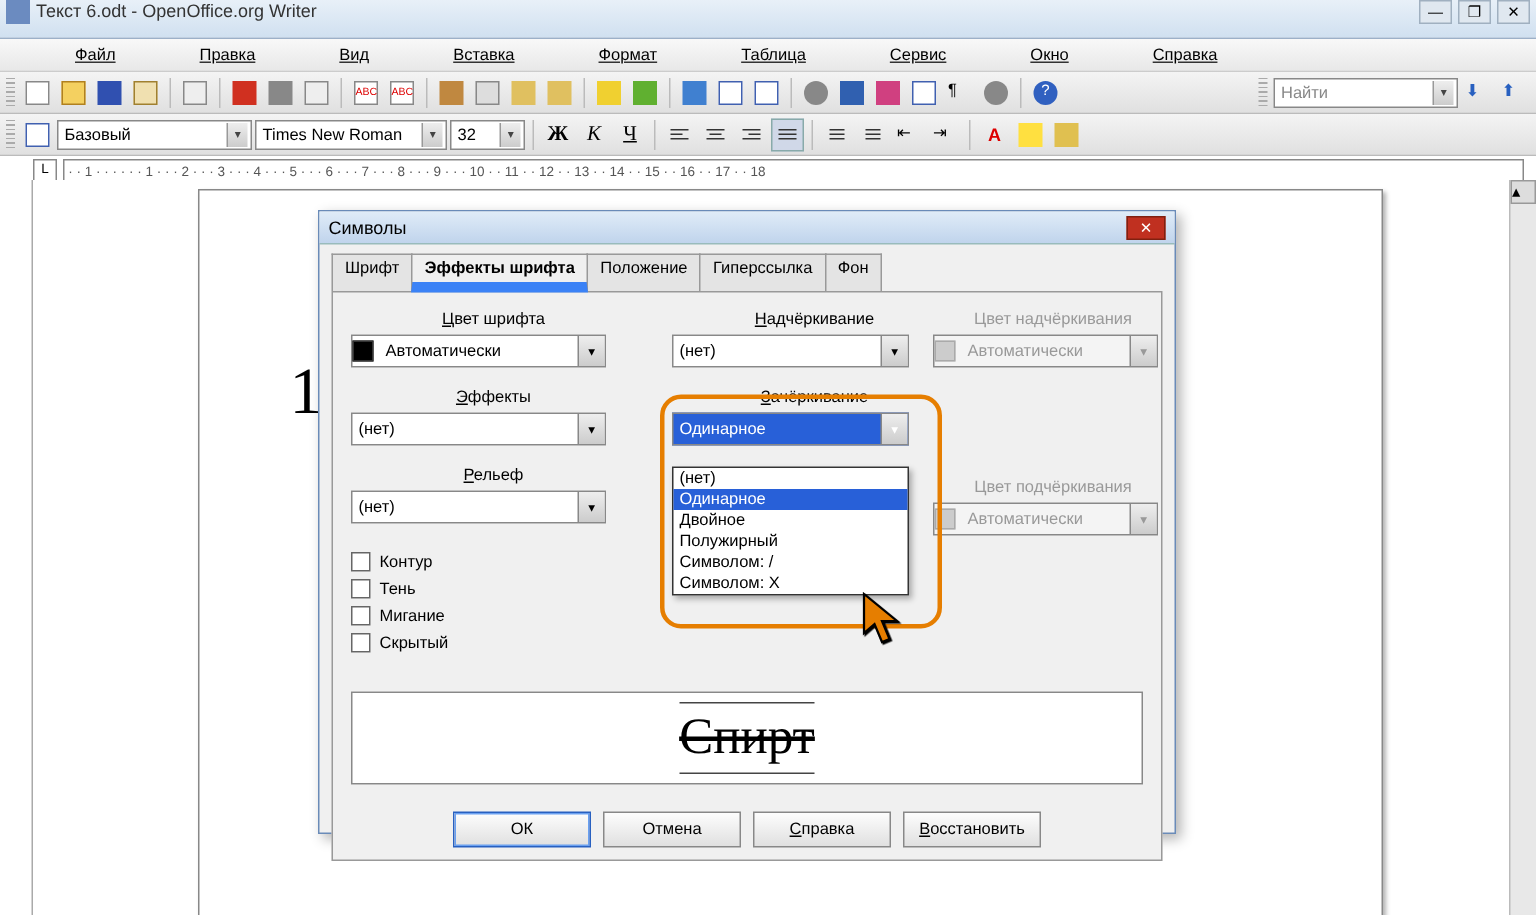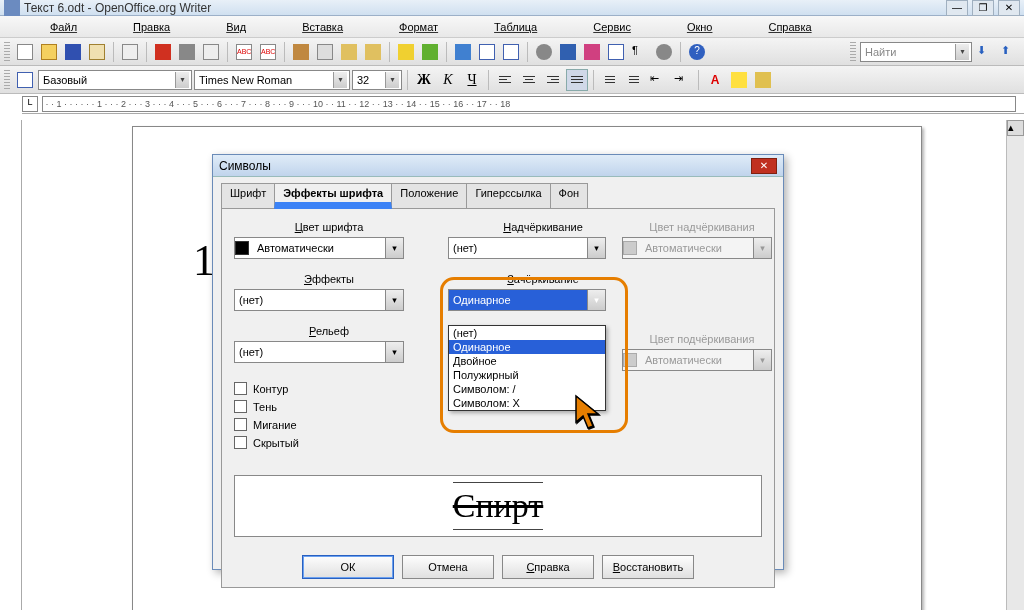--- a/index.html
+++ b/index.html
@@ -1,19 +1,19 @@
 <!DOCTYPE html>
 <html><head>
 <meta charset="utf-8">
 <style>
 * { box-sizing: border-box; margin: 0; padding: 0; font-family: "Segoe UI", Tahoma, sans-serif; font-size: 11px; }
 body { background: #fff; overflow: hidden; width: 1024px; height: 610px; position: relative; }
 
 
-.titlebar { height: 16px; background: linear-gradient(#e8f0f8,#d0e0f0); border-bottom: 1px solid #9cb0c8; display: flex; align-items: center; padding: 0 4px; }
+.titlebar { height: 26px; background: linear-gradient(#e8f0f8,#d0e0f0); border-bottom: 1px solid #9cb0c8; display: flex; padding: 0 4px; }
 .titlebar-icon { width: 16px; height: 16px; background: #6b8bc0; margin-right: 4px; }
 .titlebar-text { flex: 1; font-size: 12px; color: #333; }
 .winbtn { width: 22px; height: 16px; border: 1px solid #a0b0c0; margin-left: 4px; background: #e0e8f0; display: flex; align-items: center; justify-content: center; font-size: 10px; cursor: pointer; }
 
 
 .menubar { height: 22px; background: linear-gradient(#f8f8f8,#e8e8e8); border-bottom: 1px solid #ccc; display: flex; align-items: center; padding: 0 6px; gap: 12px; }
 .menubar span { text-decoration: underline; text-decoration-color: #333; cursor: pointer; margin-left: 44px; }
 
 
 .toolbar { height: 28px; background: linear-gradient(#f4f4f4,#e0e0e0); border-bottom: 1px solid #bbb; display: flex; align-items: center; padding: 0 4px; gap: 2px; }
@@ -31,21 +31,21 @@
 .ruler-v { width: 22px; background: #fff; border-right: 1px solid #aaa; position: absolute; left:0; top:120px; bottom:0; }
 
 
 .docarea { position: absolute; left: 22px; right: 18px; top: 120px; bottom: 0; background: #fff; }
 .page { position: absolute; left: 110px; top: 6px; width: 790px; height: 1000px; background: #fff; border: 1px solid #888; box-shadow: 2px 2px 3px rgba(0,0,0,0.3); }
 .page-txt { position: absolute; left: 60px; top: 108px; font-family: "Times New Roman", serif; font-size: 44px; color: #000; }
 .vscroll { position: absolute; right: 0; top: 120px; width: 18px; bottom: 0; background: #e8e8e8; border-left: 1px solid #bbb; }
 .vscroll-btn { height:16px; background:#ddd; border:1px solid #999; }
 
 
-.dialog { position: absolute; left: 212px; top: 154px; width: 572px; height: 416px; background: #f0f0f0; border: 1px solid #6a8bb8; box-shadow: 3px 3px 8px rgba(0,0,0,0.3); }
+.dialog { position: absolute; left: 212px; top: 140px; width: 572px; height: 416px; background: #f0f0f0; border: 1px solid #6a8bb8; box-shadow: 3px 3px 8px rgba(0,0,0,0.3); }
 .dlg-title { height: 22px; background: linear-gradient(#e0ecf8,#c0d4ec); border-bottom: 1px solid #9bb; display:flex; align-items:center; padding:0 6px; }
 .dlg-title-text { flex:1; font-size:12px; }
 .dlg-close { width:26px; height:16px; background:#c03020; border:1px solid #802010; color:#fff; display:flex; align-items:center; justify-content:center; font-size:10px; cursor:pointer;}
 
 .tabs { display:flex; padding: 6px 8px 0 8px; gap:0; }
 .tab { padding: 3px 8px; border:1px solid #999; border-bottom:none; background:#e4e4e4; cursor:pointer; margin-right:-1px; }
 .tab.active { background:#f0f0f0; font-weight:bold; position:relative; z-index:2; border-bottom:7px solid #3b82f6; margin-bottom:-1px;}
 .tabbody { margin:0 8px; border:1px solid #999; background:#f0f0f0; height:380px; position:relative; padding:12px; }
 
 .lbl { display:block; margin-bottom:4px;text-align:center; }
@@ -217,42 +217,42 @@
     </div>
   <div class="tbtn">
       <div class="ticon ic-find"></div>
     </div>
   <div class="tsep"></div>
   <div class="tbtn">
       <div class="ticon ic-help">?</div>
     </div>
   <div style="flex:1"></div>
   <div class="tgrip"></div>
-  <div class="tcombo" style="width:112px">
+  <div class="tcombo" style="width:123px">
     <span style="flex:1;color:#888">Найти</span>
     <div class="tcombo-drop"></div>
   </div>
   <div class="tbtn">
       <div class="ticon" style="color:#2860c0">⬇</div>
     </div>
   <div class="tbtn">
       <div class="ticon" style="color:#2860c0">⬆</div>
     </div>
 </div>
 
 <div class="toolbar">
   <div class="tgrip"></div>
   <div class="tbtn">
       <div class="ticon ic-table"></div>
     </div>
-  <div class="tcombo" style="width:154px">
+  <div class="tcombo" style="width:130px">
     <span style="flex:1">Базовый</span>
     <div class="tcombo-drop"></div>
   </div>
-  <div class="tcombo" style="width:156px">
+  <div class="tcombo" style="width:128px">
     <span style="flex:1">Times New Roman</span>
     <div class="tcombo-drop"></div>
   </div>
   <div class="tcombo" style="width:50px">
     <span style="flex:1">32</span>
     <div class="tcombo-drop"></div>
   </div>
   <div class="tsep"></div>
   <div class="tbtn">
       <span class="ic-b">Ж</span>

